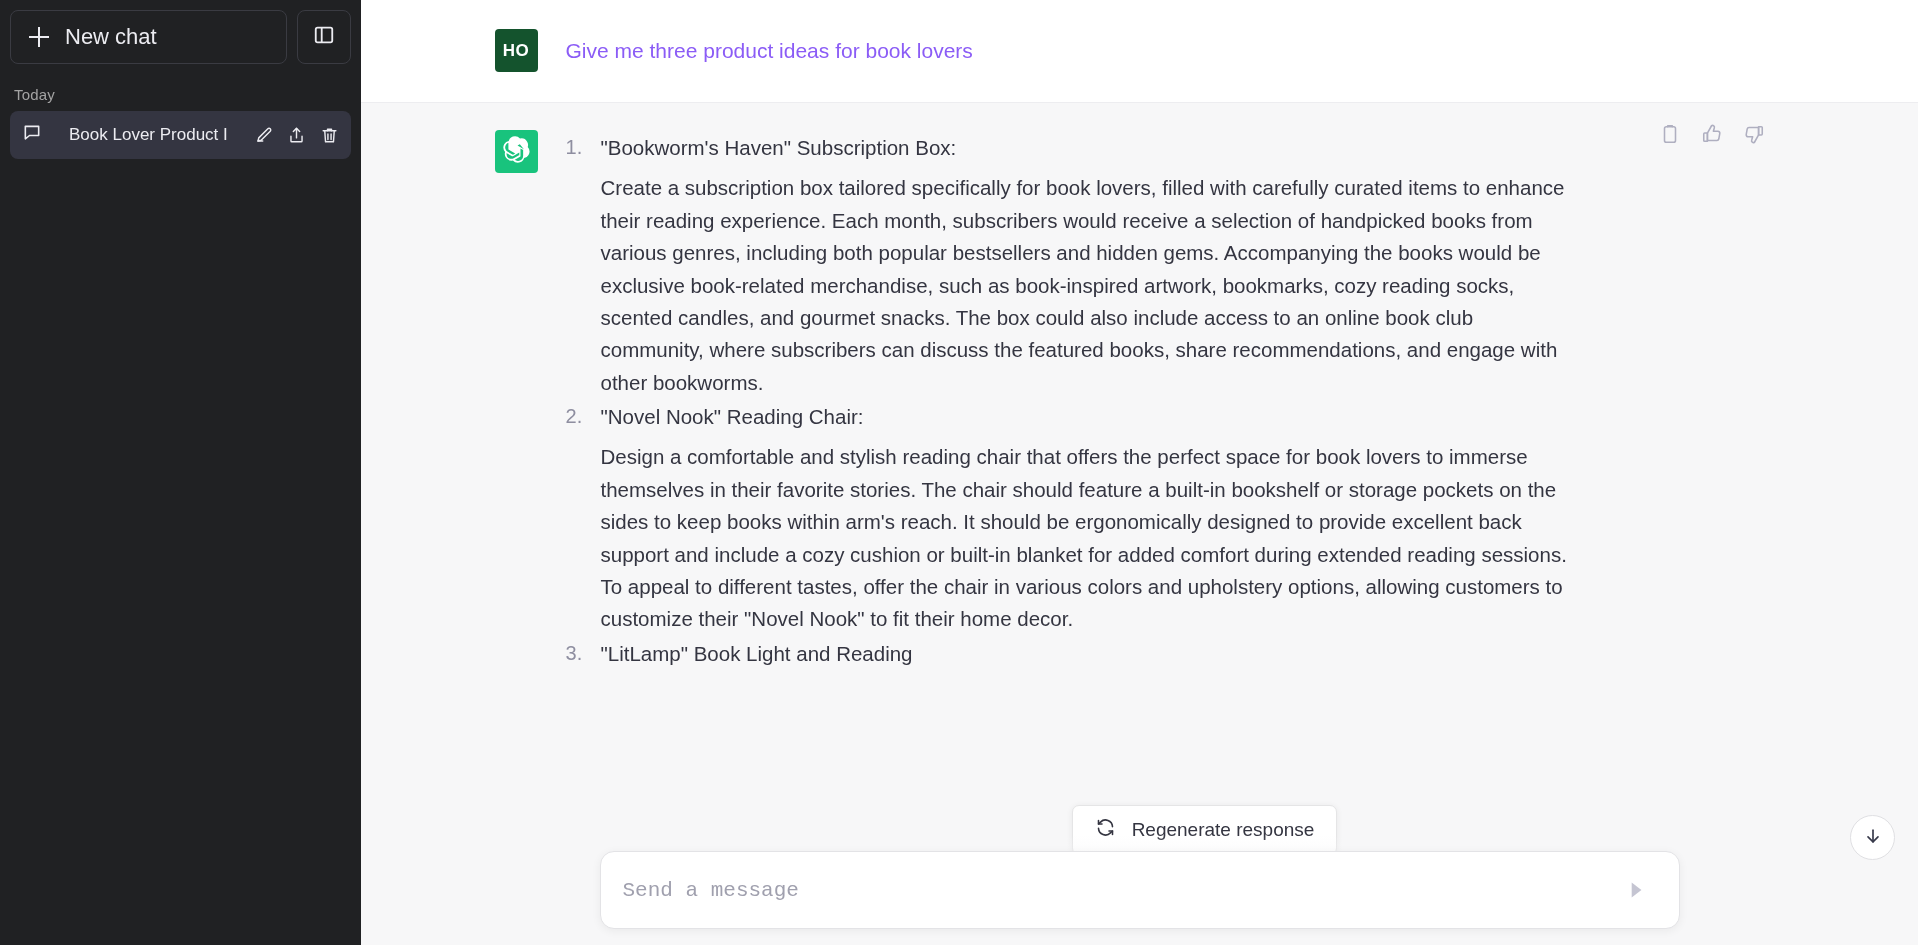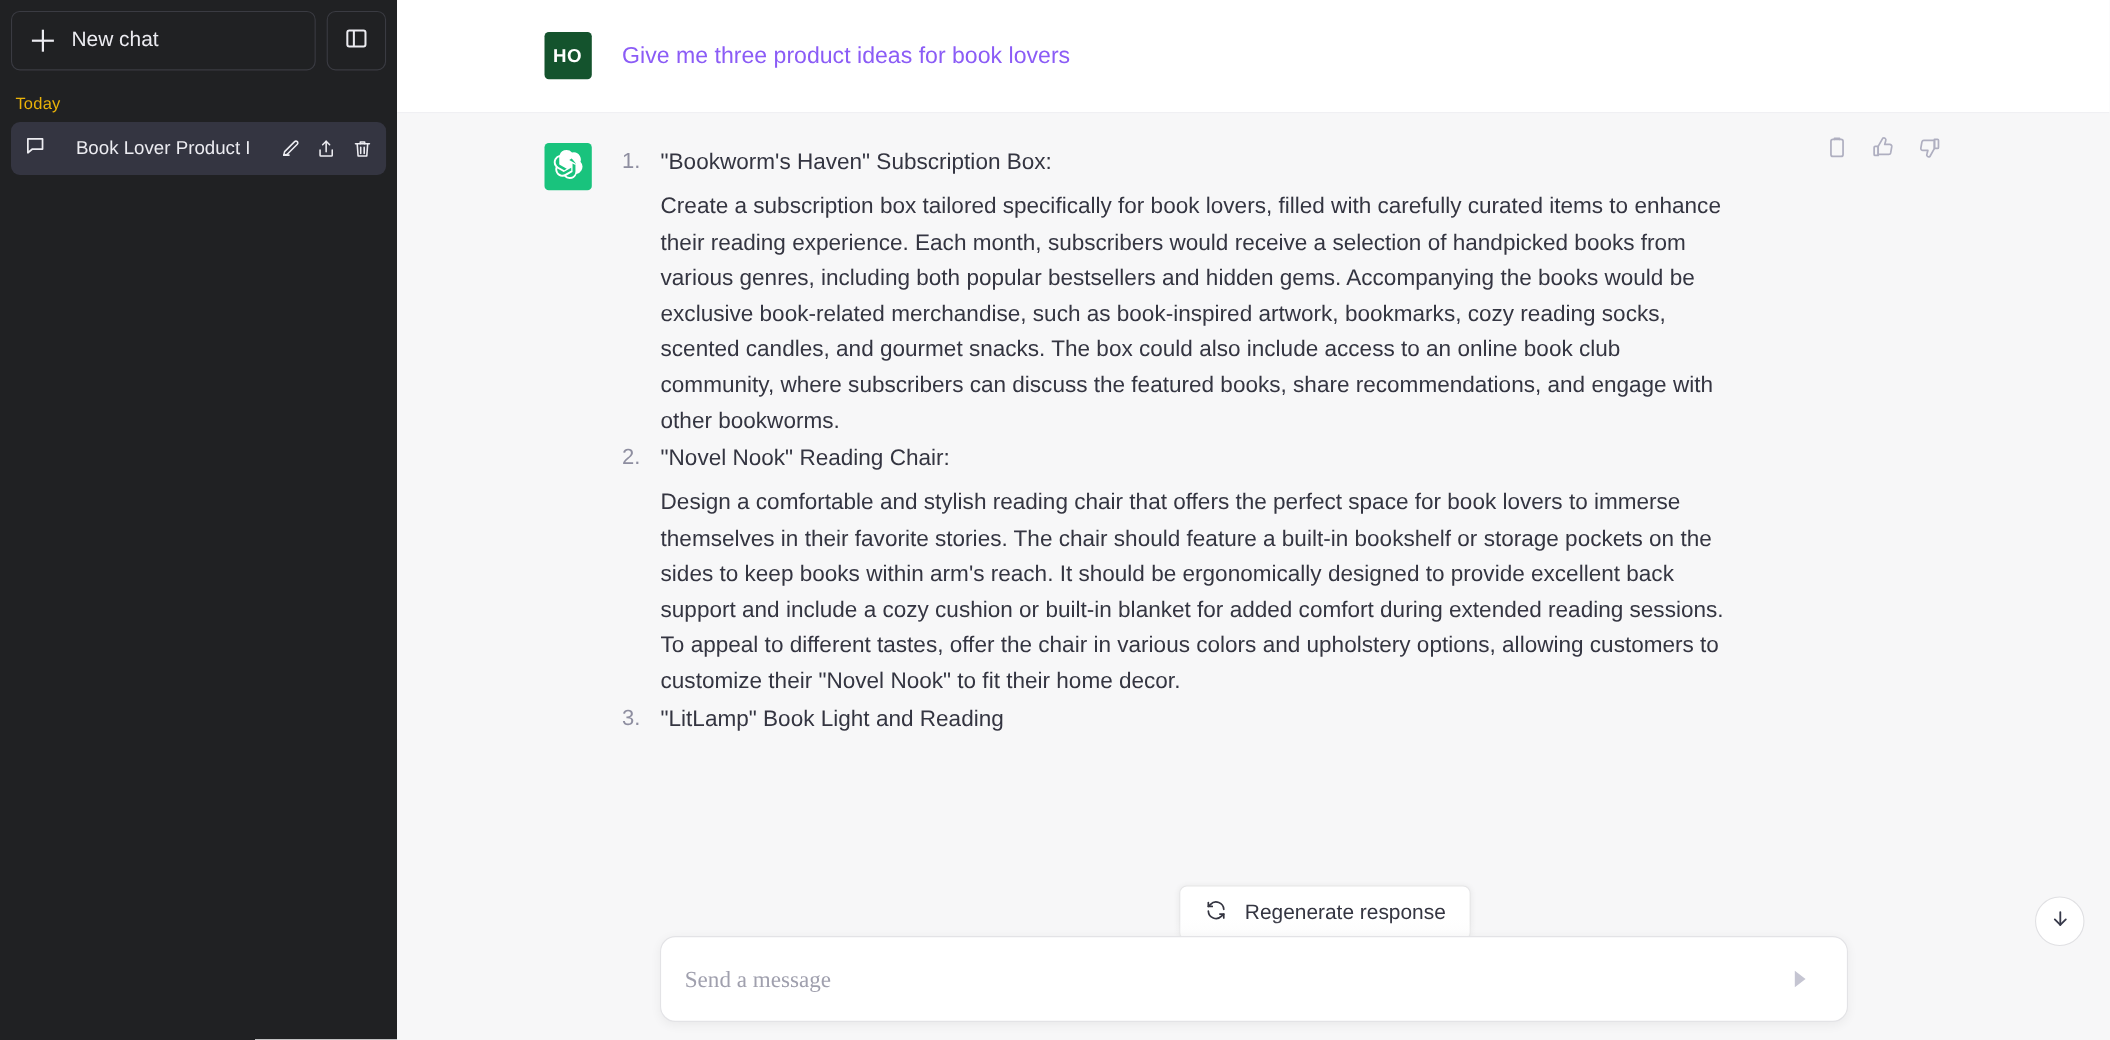--- a/index.html
+++ b/index.html
@@ -26,21 +26,21 @@
   }
   .new-chat-btn {
     flex: 1 1 auto;
     height: 54px;
     border: 1px solid #3A3B42;
     border-radius: 8px;
     display: flex; align-items: center;
     gap: 16px;
     padding: 0 18px;
     color: #ECECF1;
-    font-size: 19px;
+    font-size: 22px;
     cursor: pointer;
     background: transparent;
   }
   .plus-icon {
     width: 20px; height: 20px;
     position: relative; flex: 0 0 20px;
   }
   .plus-icon::before, .plus-icon::after {
     content: ''; position: absolute; background: #ECECF1;
   }
@@ -50,21 +50,21 @@
   .toggle-btn {
     width: 54px; height: 54px;
     border: 1px solid #3A3B42;
     border-radius: 8px;
     display: flex; align-items: center; justify-content: center;
     cursor: pointer;
     flex: 0 0 54px;
   }
 
   .section-label {
-    color: #eab308;
+    color: #a3a3a3;
     font-size: 15px;
     padding: 22px 14px 8px 14px;
     letter-spacing: .2px;
   }
 
   .chat-list { padding: 0 10px; }
   .chat-item {
     height: 48px;
     border-radius: 8px;
     background: #343541;
@@ -226,21 +226,21 @@
     border: 1px solid #E3E3E6;
     border-radius: 14px;
     box-shadow: 0 2px 10px rgba(0,0,0,.06);
     display: flex; align-items: center;
     padding: 0 26px 0 22px;
     position: relative;
   }
   .composer input {
     flex: 1 1 auto;
     border: 0; outline: 0;
-    font-family: Liberation Serif, serif;
+    font-family: Liberation Mono, monospace;
     font-size: 21px;
     color: #343541;
     background: transparent;
     height: 70px;
   }
   .composer input::placeholder { color: #A0A0AE; }
   .send-btn {
     width: 34px; height: 34px;
     display: flex; align-items: center; justify-content: center;
     cursor: pointer;

